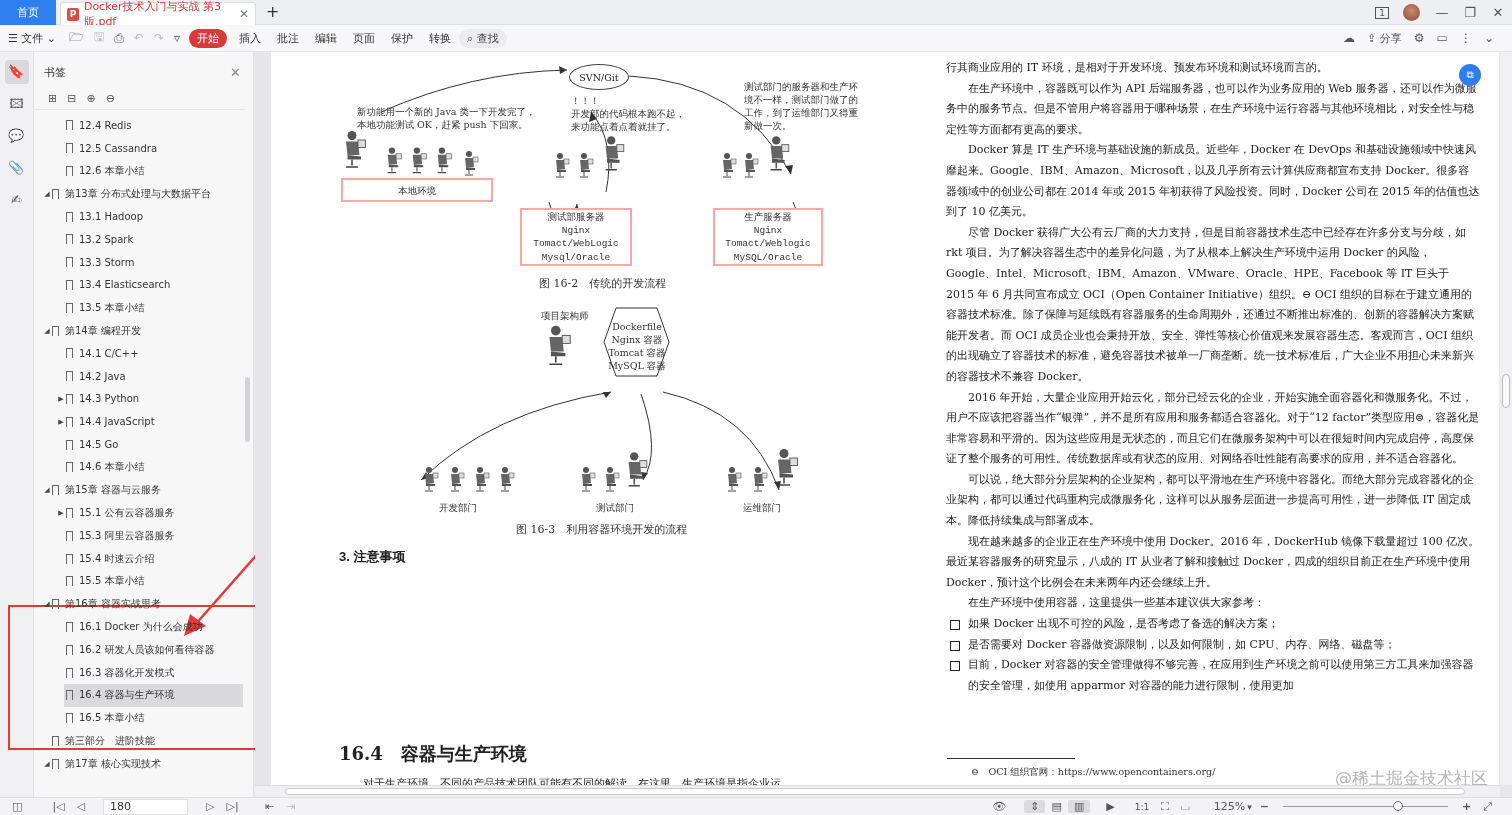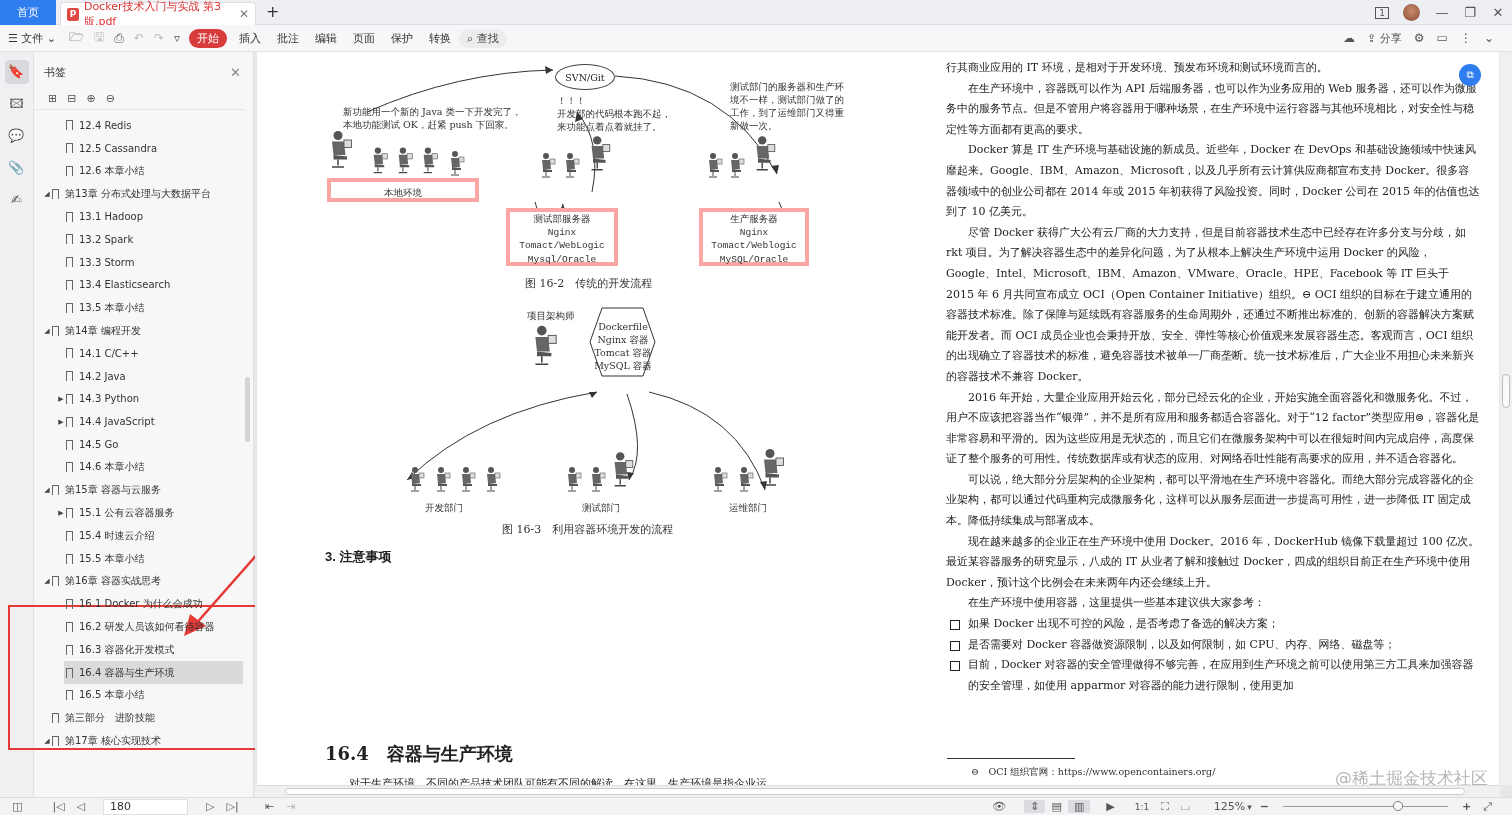--- a/index.html
+++ b/index.html
@@ -35,30 +35,30 @@
 .bm.l2{padding-left:22px}
 .bm.l2 .arrow{width:10px}
 .bm.sel{background:transparent}
 .bm.sel::before{content:"";position:absolute;left:30px;top:0;width:179px;height:23px;background:#dadadd;z-index:0}
 .bm *{position:relative;z-index:1}
 .panel-scroll{position:absolute;right:3px;top:325px;width:5px;height:65px;background:#d3d3d6;border-radius:3px}
 .redbox{position:absolute;left:8px;top:605px;width:253px;height:145px;border:2px solid #e53935;pointer-events:none}
 .redarrow{position:absolute;left:180px;top:540px;width:100px;height:100px;pointer-events:none}
 .viewer{position:absolute;left:255px;top:52px;width:1257px;height:745px;background:#e7e7ea}
 .page{position:absolute;background:#fff;overflow:hidden}
-.pageL{left:2px;top:0;width:701px;height:733px}
+.pageL{left:16px;top:0;width:701px;height:733px}
 .pageR{left:650px;top:0;width:594px;height:733px}
 .vscroll{position:absolute;right:0;top:0;width:12px;height:733px;background:#f0f0f2}
 .vscroll .thumb{position:absolute;left:2px;top:322px;width:8px;height:34px;border:1px solid #bbb;border-radius:4px;background:#fafafa}
 .hscroll{position:absolute;left:0;top:733px;width:1245px;height:12px;background:#f0f0f2;border-top:1px solid #ddd}
 .hscroll .thumb{position:absolute;left:30px;top:2px;width:1180px;height:7px;border:1px solid #ccc;border-radius:4px;background:#fff}
 .serif{font-family:"DejaVu Serif","Liberation Serif",serif}
 .mono{font-family:"Liberation Mono","DejaVu Sans Mono",monospace}
 .diag-text{position:absolute;font-size:9.5px;line-height:13px;color:#333}
-.box{position:absolute;border:4px solid #fca5a5;background:#fff;text-align:center;font-size:9.5px;line-height:13.5px;color:#333}
+.box{position:absolute;border:2px solid #fca5a5;background:#fff;text-align:center;font-size:9.5px;line-height:13.5px;color:#333}
 .caption{position:absolute;font-size:11px;color:#333}
 .cloud{position:absolute;left:298px;top:12px;width:60px;height:26px;border:1px solid #444;border-radius:50%;background:#fff;font-size:9.5px;text-align:center;line-height:26px}
 .person{position:absolute;width:16px;height:26px}
 .body-text{position:absolute;font-size:11px;line-height:20.6px;color:#222}
 .body-text p{text-indent:2em}
 .body-text p.noind{text-indent:0}
 .h3{position:absolute;left:68px;top:496px;font-size:13px;font-weight:bold;font-family:"Liberation Sans",sans-serif}
 .h2{position:absolute;left:68px;top:690px;font-size:18px;font-weight:bold}
 .bullets{list-style:none}
 .bullets li{position:relative;padding-left:22px}
@@ -231,20 +231,25 @@
         <span>第15章 容器与云服务</span>
       </div>
       <div class="bm l2">
         <span class="arrow">▶</span>
         <span class="flag"></span>
         <span>15.1 公有云容器服务</span>
       </div>
       <div class="bm l2">
         <span class="arrow"></span>
         <span class="flag"></span>
+        <span>15.3 阿里云容器服务</span>
+      </div>
+      <div class="bm l2">
+        <span class="arrow"></span>
+        <span class="flag"></span>
         <span>15.4 时速云介绍</span>
       </div>
       <div class="bm l2">
         <span class="arrow"></span>
         <span class="flag"></span>
         <span>15.5 本章小结</span>
       </div>
       <div class="bm l1">
         <span class="arrow">◢</span>
         <span class="flag"></span>

